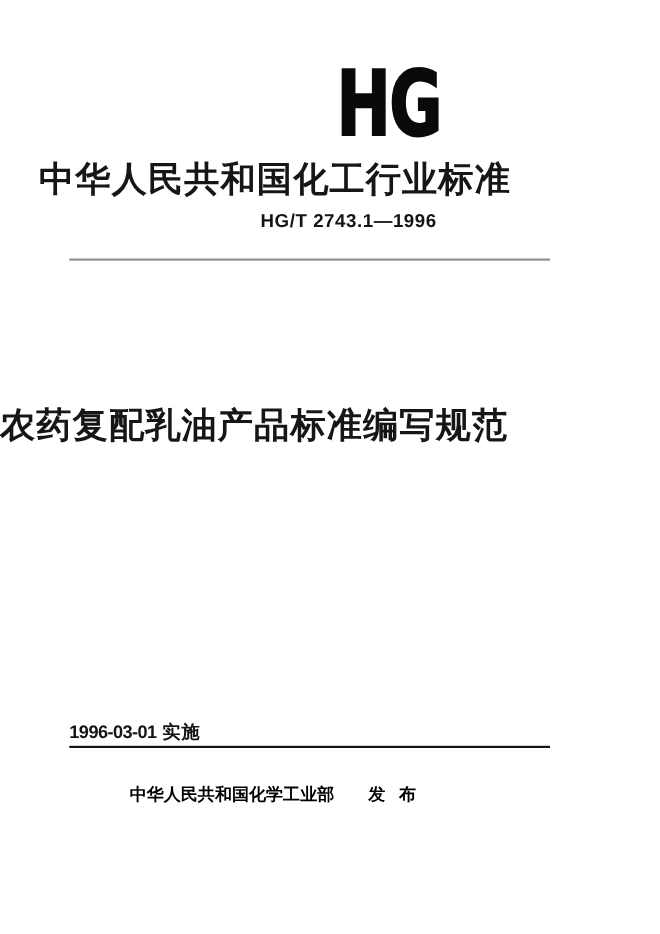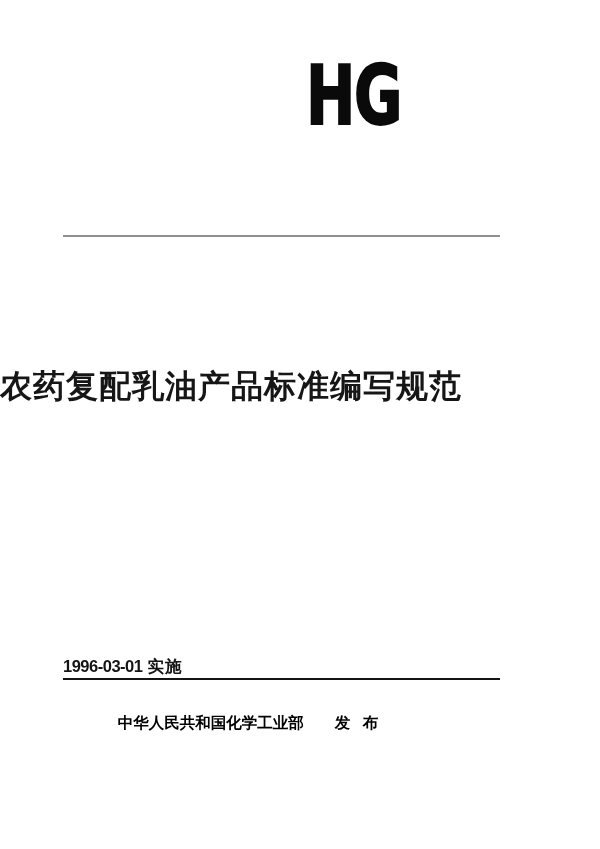--- a/index.html
+++ b/index.html
@@ -134,21 +134,23 @@
     letter-spacing: 4px;
   }
 </style>
 </head>
 <body>
 
 <div class="page" style="background: rgb(255, 255, 255);">
 
   <div class="hg-logo">HG</div>
 
+  <div class="header-title">中华人民共和国化工行业标准</div>
 
+  <div class="standard-number">HG/T 2743.1—1996</div>
 
   <div class="rule rule-top" style="background: rgb(144, 144, 144);"></div>
 
   <div class="doc-title">农药复配乳油产品标准编写规范</div>
 
   <div class="dates-row">
     <span>
       <span class="date-num">1996-03-01</span><span class="date-label">实施</span>
     </span>
   </div>

